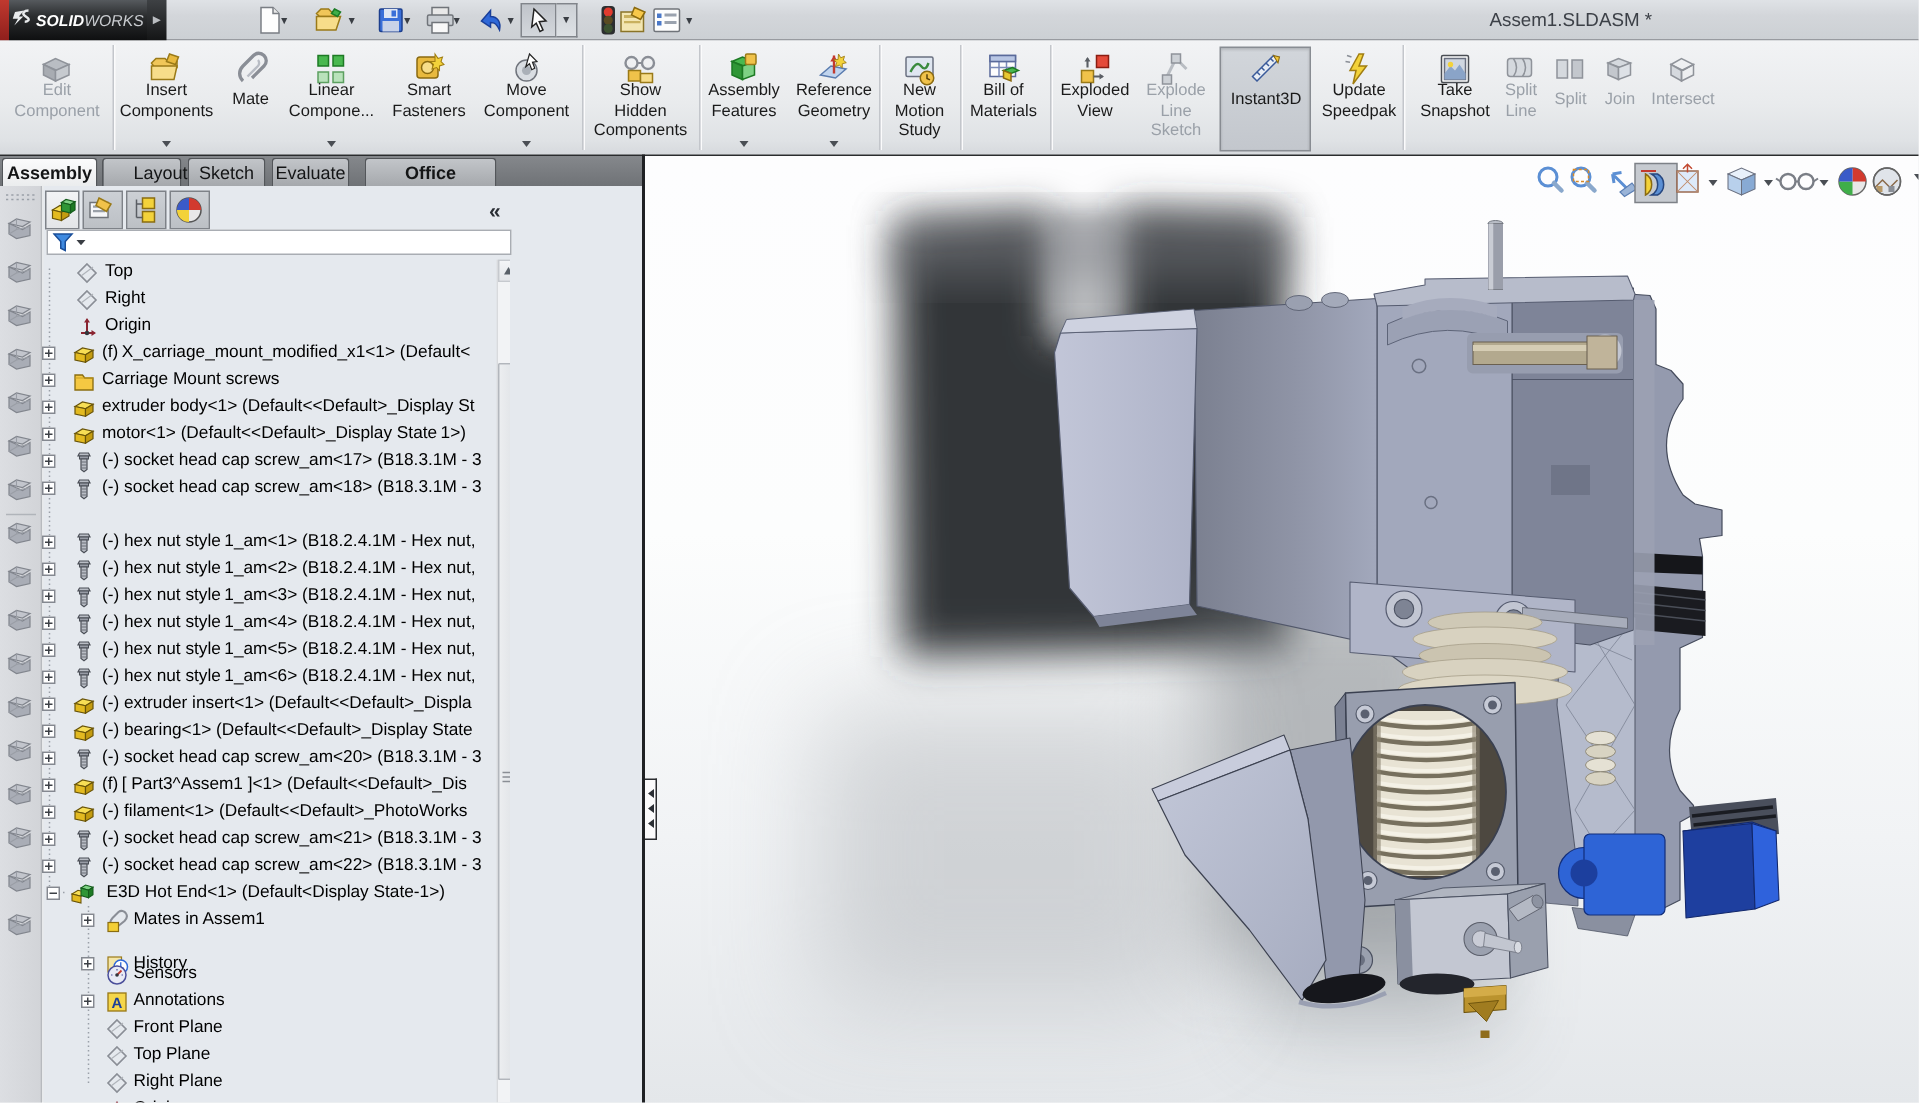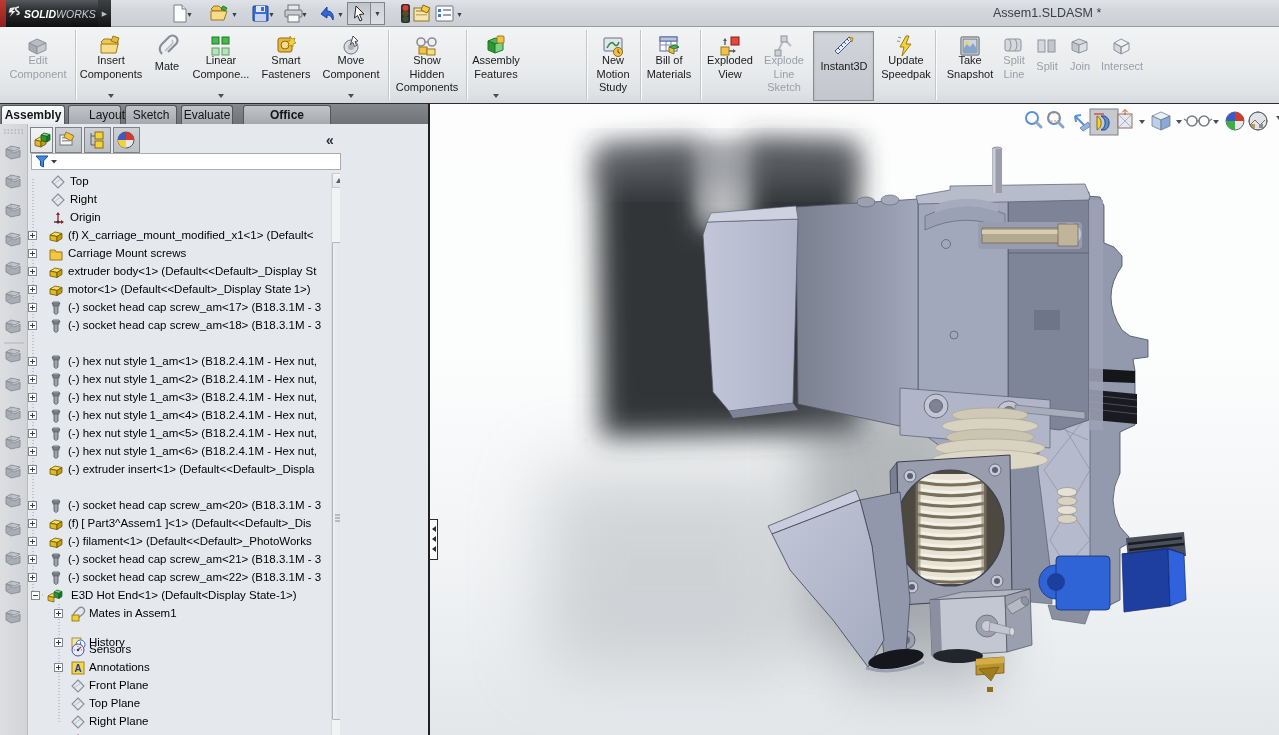--- a/index.html
+++ b/index.html
@@ -181,20 +181,30 @@
       <div class="rbtn" style="left:467px;width:58px;">
         <svg class="rico" viewBox="0 0 24 24">
           <path d="M4 7l7-3 8 3-7 3z" fill="#49b84f" stroke="#1d7a24"></path>
           <path d="M4 7v9l7 3v-9z" fill="#2f9636" stroke="#1d7a24"></path>
           <path d="M11 10l8-3v9l-8 3z" fill="#7ed184" stroke="#1d7a24"></path>
           <rect x="13" y="2" width="7" height="7" rx="1" fill="#f0c24a" stroke="#9a7a18"></rect>
         </svg>
         <div class="rbtxt" style="top:27px;">Assembly<br>Features</div>
         <div class="rdrop"></div>
       </div>
+      <div class="rbtn" style="left:526px;width:60px;">
+        <svg class="rico" viewBox="0 0 24 24">
+          <path d="M3 16l7-6 10 2-7 6z" fill="#bcd2ee" stroke="#4a6fa8" opacity="0.9"></path>
+          <path d="M12 3v12" stroke="#c23a2e" stroke-width="1.6"></path>
+          <path d="M12 3l-2.5 4h5z" fill="#c23a2e"></path>
+          <path d="M15 2l1.5 2.5 2.5-1-.8 2.6 2 1.7-2.7.7v2.7l-2-1.8-2.6 1 .9-2.7-1.9-1.9 2.8-.1z" fill="#f3d23a" stroke="#a07d12" stroke-width="0.6"></path>
+        </svg>
+        <div class="rbtxt" style="top:27px;">Reference<br>Geometry</div>
+        <div class="rdrop"></div>
+      </div>
       <div class="rsep" style="left:586px"></div>
       <div class="rbtn" style="left:587px;width:52px;">
         <svg class="rico" viewBox="0 0 24 24">
           <rect x="3" y="4" width="18" height="13" rx="1" fill="#dfe6f0" stroke="#6a7080"></rect>
           <path d="M6 14 q4 -8 7 -4 t5 -2" fill="none" stroke="#3a8a3e" stroke-width="1.6"></path>
           <circle cx="17" cy="18" r="4.5" fill="#f0c24a" stroke="#8a6a10"></circle>
           <path d="M17 15.5v2.8l2 1" fill="none" stroke="#5a430a" stroke-width="1"></path>
         </svg>
         <div class="rbtxt" style="top:27px;">New<br>Motion<br>Study</div>
       </div>
@@ -565,20 +575,29 @@
         <span class="rowtxt" style="left:68px">(-) hex nut style 1_am&lt;6&gt; (B18.2.4.1M - Hex nut,</span>
       </div>
       <div class="row" style="top:337px;left:0px;">
         <span class="ebox eplus" style="left:28px"></span>
         <svg class="ticon" style="left:48px;top:1px" width="16" height="16" viewBox="0 0 16 16">
           <path d="M2 7 L7 4 L14 5.5 L9 8.5 Z" fill="#f7de55" stroke="#6a5508" stroke-width="0.8"></path>
           <path d="M2 7 L9 8.5 L9 13.5 L2 12 Z" fill="#e3ba20" stroke="#6a5508" stroke-width="0.8"></path>
           <path d="M9 8.5 L14 5.5 L14 10.5 L9 13.5 Z" fill="#c49c10" stroke="#6a5508" stroke-width="0.8"></path>
         </svg>
         <span class="rowtxt" style="left:68px">(-) extruder insert&lt;1&gt; (Default&lt;&lt;Default&gt;_Displa</span>
+      </div>
+      <div class="row" style="top:355px;left:0px;">
+        <span class="ebox eplus" style="left:28px"></span>
+        <svg class="ticon" style="left:48px;top:1px" width="16" height="16" viewBox="0 0 16 16">
+          <path d="M2 7 L7 4 L14 5.5 L9 8.5 Z" fill="#f7de55" stroke="#6a5508" stroke-width="0.8"></path>
+          <path d="M2 7 L9 8.5 L9 13.5 L2 12 Z" fill="#e3ba20" stroke="#6a5508" stroke-width="0.8"></path>
+          <path d="M9 8.5 L14 5.5 L14 10.5 L9 13.5 Z" fill="#c49c10" stroke="#6a5508" stroke-width="0.8"></path>
+        </svg>
+        <span class="rowtxt" style="left:68px">(-) bearing&lt;1&gt; (Default&lt;&lt;Default&gt;_Display State</span>
       </div>
       <div class="row" style="top:373px;left:0px;">
         <span class="ebox eplus" style="left:28px"></span>
         <svg class="ticon" style="left:48px;top:1px" width="16" height="16" viewBox="0 0 16 16">
           <path d="M5 2h6l1 2H4z" fill="#b9bdc5" stroke="#4a4e56" stroke-width="0.8"></path>
           <rect x="5" y="4" width="6" height="2" fill="#989ca6" stroke="#4a4e56" stroke-width="0.7"></rect>
           <path d="M6 6h4v7l-2 1.5L6 13z" fill="#b9bdc5" stroke="#4a4e56" stroke-width="0.8"></path>
           <path d="M6 8h4 M6 10h4 M6 12h4" stroke="#6a6e76" stroke-width="0.7"></path>
         </svg>
         <span class="rowtxt" style="left:68px">(-) socket head cap screw_am&lt;20&gt; (B18.3.1M - 3</span>

